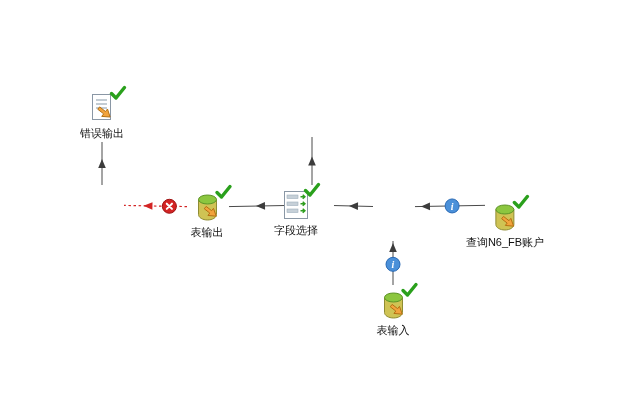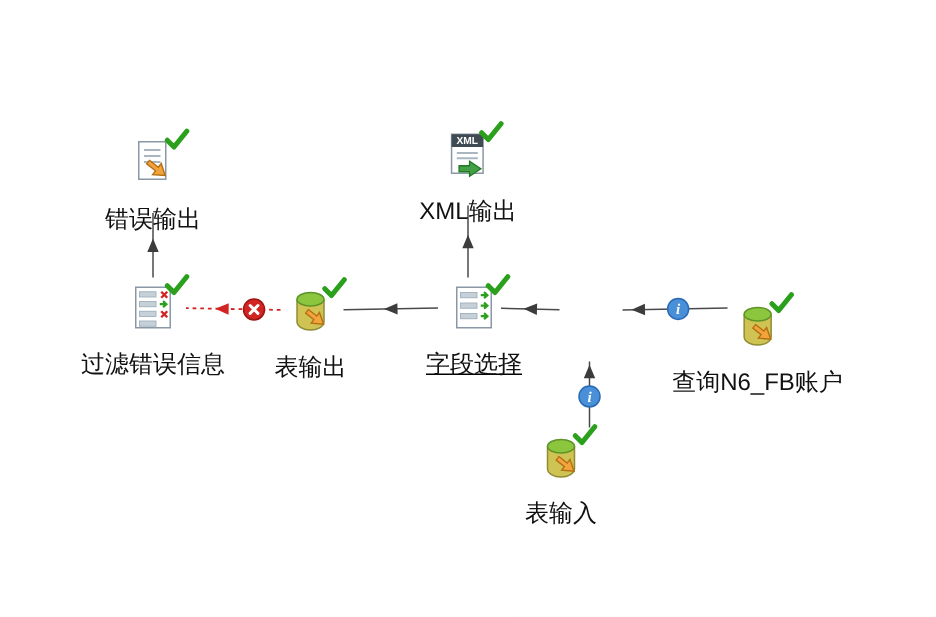--- a/index.html
+++ b/index.html
@@ -12,21 +12,21 @@
   #hops { position:absolute; left:0; top:0; width:624px; height:411px; }
   .node {
     position:absolute; transform:translateX(-50%);
     display:flex; flex-direction:column; align-items:center;
     cursor:default; z-index:2;
   }
   .icon-wrap { position:relative; width:32px; height:32px; }
   .icon-wrap svg.step-icon { display:block; }
   .check { position:absolute; top:-7px; right:-9px; width:18px; height:16px; }
   .label {
-    margin-top:16px; font-size:16px; line-height:13px; color:#111111;
+    margin-top:3px; font-size:11px; line-height:13px; color:#111111;
     white-space:nowrap; text-align:center;
   }
   .hop-line { stroke-width:1; }
   .hop-line.error { stroke-width:1.2; stroke-dasharray:2.5 2.6; }
 </style>
 </head>
 <body>
 
 <div id="canvas">
   <svg id="hops" width="624" height="411" viewBox="0 0 624 411">
@@ -68,70 +68,36 @@
       <g transform="rotate(38 19 21)">
         <path d="M11 19.5 h7.5 v-3.2 l7 4.7 -7 4.7 v-3.2 h-7.5 z" fill="#f2a33c" stroke="#b36f12" stroke-width="0.9"></path>
       </g>
         </svg>
         <span class="check"><svg viewBox="0 0 18 16" width="18" height="16">
   <path d="M2.5 8.5 L7 13 L15.5 2.5" fill="none" stroke="#2aa01c" stroke-width="3.4" stroke-linecap="round" stroke-linejoin="round"></path>
           </svg></span>
       </div>
       <div class="label">错误输出</div>
     </div>
-    <div class="node" style="left: 102px; top: 189px;">
-      <div class="icon-wrap">
-        <svg class="step-icon" viewBox="0 0 32 32" width="32" height="32">
-      <rect x="4.5" y="2.5" width="23" height="27" fill="#ffffff" stroke="#8a97a5"></rect>
-      <rect x="7" y="5.5" width="11" height="3.5" fill="#c6d0d8" stroke="#9fb0bc" stroke-width="0.6"></rect>
-      <path d="M21.5 5.5 l4 4 m0 -4 l-4 4" stroke="#d32424" stroke-width="1.6"></path>
-      <rect x="7" y="12" width="11" height="3.5" fill="#c6d0d8" stroke="#9fb0bc" stroke-width="0.6"></rect>
-      <path d="M20.5 13.8 h4 m-1.8 -2 l2.2 2 -2.2 2" stroke="#2e9e1f" stroke-width="1.5" fill="none"></path>
-      <rect x="7" y="18.5" width="11" height="3.5" fill="#c6d0d8" stroke="#9fb0bc" stroke-width="0.6"></rect>
-      <path d="M21.5 18.5 l4 4 m0 -4 l-4 4" stroke="#d32424" stroke-width="1.6"></path>
-      <rect x="7" y="25" width="11" height="3.5" fill="#c6d0d8" stroke="#9fb0bc" stroke-width="0.6"></rect>
-        </svg>
-        <span class="check"><svg viewBox="0 0 18 16" width="18" height="16">
-  <path d="M2.5 8.5 L7 13 L15.5 2.5" fill="none" stroke="#2aa01c" stroke-width="3.4" stroke-linecap="round" stroke-linejoin="round"></path>
-          </svg></span>
-      </div>
-      <div class="label">过滤错误信息</div>
-    </div>
     <div class="node" style="left: 207px; top: 191px;">
       <div class="icon-wrap">
         <svg class="step-icon" viewBox="0 0 32 32" width="32" height="32">
       <path d="M7 8.5 v15 c0 3 4 5.5 9 5.5 s9 -2.5 9 -5.5 v-15" fill="#cfc354" stroke="#8f8c33"></path>
       <ellipse cx="16" cy="8.5" rx="9" ry="4.5" fill="#8cc63f" stroke="#5d9427"></ellipse>
       <g transform="rotate(38 20 21.5)">
         <path d="M12 20 h7 v-3 l7 4.5 -7 4.5 v-3 h-7 z" fill="#f2a33c" stroke="#b36f12" stroke-width="0.9"></path>
       </g>
         </svg>
         <span class="check"><svg viewBox="0 0 18 16" width="18" height="16">
   <path d="M2.5 8.5 L7 13 L15.5 2.5" fill="none" stroke="#2aa01c" stroke-width="3.4" stroke-linecap="round" stroke-linejoin="round"></path>
           </svg></span>
       </div>
       <div class="label">表输出</div>
     </div>
-    <div class="node" style="left: 312px; top: 87px;">
-      <div class="icon-wrap">
-        <svg class="step-icon" viewBox="0 0 32 32" width="32" height="32">
-      <rect x="5.5" y="2.5" width="21" height="26" fill="#ffffff" stroke="#8a97a5"></rect>
-      <rect x="5.5" y="2.5" width="21" height="8.5" fill="#3f4a52"></rect>
-      <text x="16" y="9.2" text-anchor="middle" font-size="6.8" font-weight="bold" fill="#ffffff" font-family="Liberation Sans, sans-serif">XML</text>
-      <line x1="9" y1="15" x2="23" y2="15" stroke="#aab6c0" stroke-width="1.3"></line>
-      <line x1="9" y1="18.5" x2="23" y2="18.5" stroke="#aab6c0" stroke-width="1.3"></line>
-      <path d="M10.5 23.5 h7 v-3 l7.5 5 -7.5 5 v-3 h-7 z" fill="#43a047" stroke="#1f7a23" stroke-width="0.9"></path>
-        </svg>
-        <span class="check"><svg viewBox="0 0 18 16" width="18" height="16">
-  <path d="M2.5 8.5 L7 13 L15.5 2.5" fill="none" stroke="#2aa01c" stroke-width="3.4" stroke-linecap="round" stroke-linejoin="round"></path>
-          </svg></span>
-      </div>
-      <div class="label">XML输出</div>
-    </div>
-    <div class="node" style="left: 316px; top: 189px; text-decoration: underline;">
+    <div class="node" style="left: 296px; top: 189px;">
       <div class="icon-wrap">
         <svg class="step-icon" viewBox="0 0 32 32" width="32" height="32">
       <rect x="4.5" y="2.5" width="23" height="27" fill="#ffffff" stroke="#8a97a5"></rect>
       <rect x="7" y="6" width="11" height="3.5" fill="#c6d0d8" stroke="#9fb0bc" stroke-width="0.6"></rect>
       <path d="M20.5 7.8 h4 m-1.8 -2 l2.2 2 -2.2 2" stroke="#2e9e1f" stroke-width="1.5" fill="none"></path>
       <rect x="7" y="13" width="11" height="3.5" fill="#c6d0d8" stroke="#9fb0bc" stroke-width="0.6"></rect>
       <path d="M20.5 14.8 h4 m-1.8 -2 l2.2 2 -2.2 2" stroke="#2e9e1f" stroke-width="1.5" fill="none"></path>
       <rect x="7" y="20" width="11" height="3.5" fill="#c6d0d8" stroke="#9fb0bc" stroke-width="0.6"></rect>
       <path d="M20.5 21.8 h4 m-1.8 -2 l2.2 2 -2.2 2" stroke="#2e9e1f" stroke-width="1.5" fill="none"></path>
         </svg>
@@ -149,21 +115,21 @@
       <g transform="rotate(38 20 21.5)">
         <path d="M12 20 h7 v-3 l7 4.5 -7 4.5 v-3 h-7 z" fill="#f2a33c" stroke="#b36f12" stroke-width="0.9"></path>
       </g>
         </svg>
         <span class="check"><svg viewBox="0 0 18 16" width="18" height="16">
   <path d="M2.5 8.5 L7 13 L15.5 2.5" fill="none" stroke="#2aa01c" stroke-width="3.4" stroke-linecap="round" stroke-linejoin="round"></path>
           </svg></span>
       </div>
       <div class="label">查询N6_FB账户</div>
     </div>
-    <div class="node" style="left: 374px; top: 289px; font-family: Liberation Mono, monospace;">
+    <div class="node" style="left: 393px; top: 289px;">
       <div class="icon-wrap">
         <svg class="step-icon" viewBox="0 0 32 32" width="32" height="32">
       <path d="M7 8.5 v15 c0 3 4 5.5 9 5.5 s9 -2.5 9 -5.5 v-15" fill="#cfc354" stroke="#8f8c33"></path>
       <ellipse cx="16" cy="8.5" rx="9" ry="4.5" fill="#8cc63f" stroke="#5d9427"></ellipse>
       <g transform="rotate(38 20 21.5)">
         <path d="M12 20 h7 v-3 l7 4.5 -7 4.5 v-3 h-7 z" fill="#f2a33c" stroke="#b36f12" stroke-width="0.9"></path>
       </g>
         </svg>
         <span class="check"><svg viewBox="0 0 18 16" width="18" height="16">
   <path d="M2.5 8.5 L7 13 L15.5 2.5" fill="none" stroke="#2aa01c" stroke-width="3.4" stroke-linecap="round" stroke-linejoin="round"></path>

